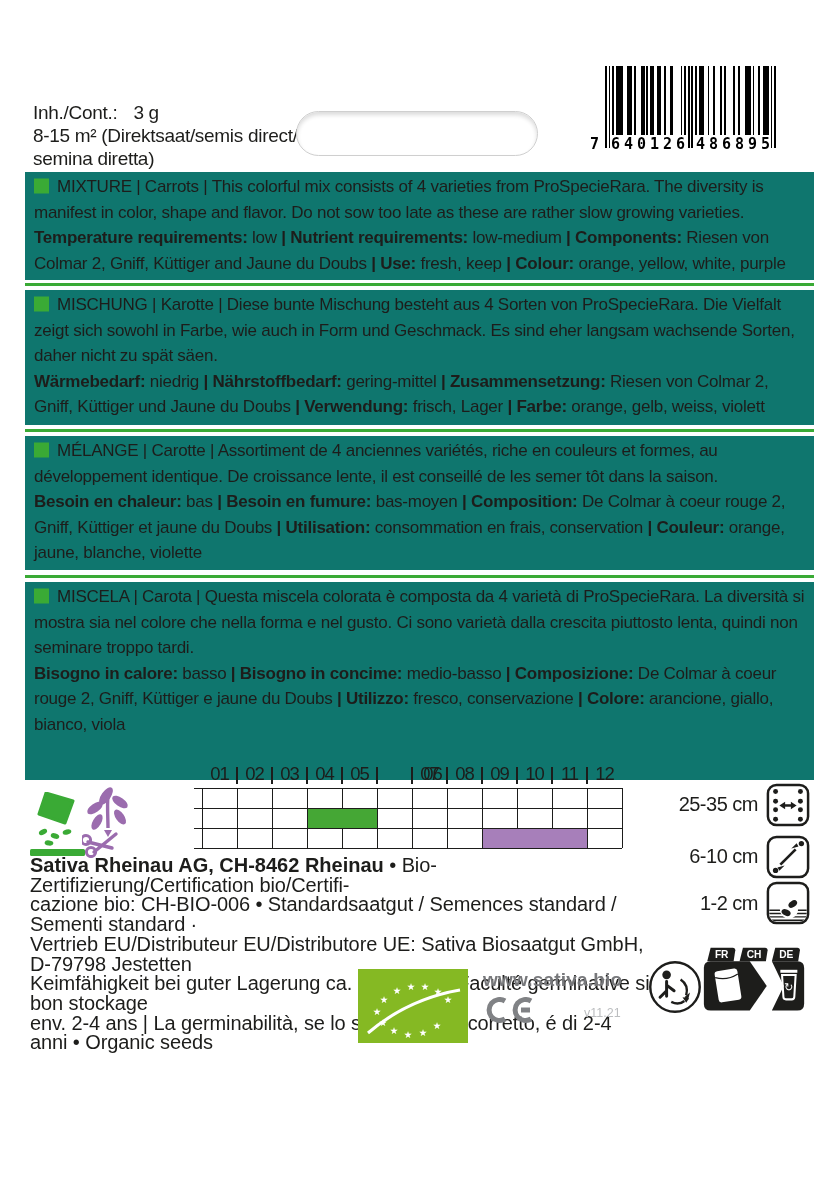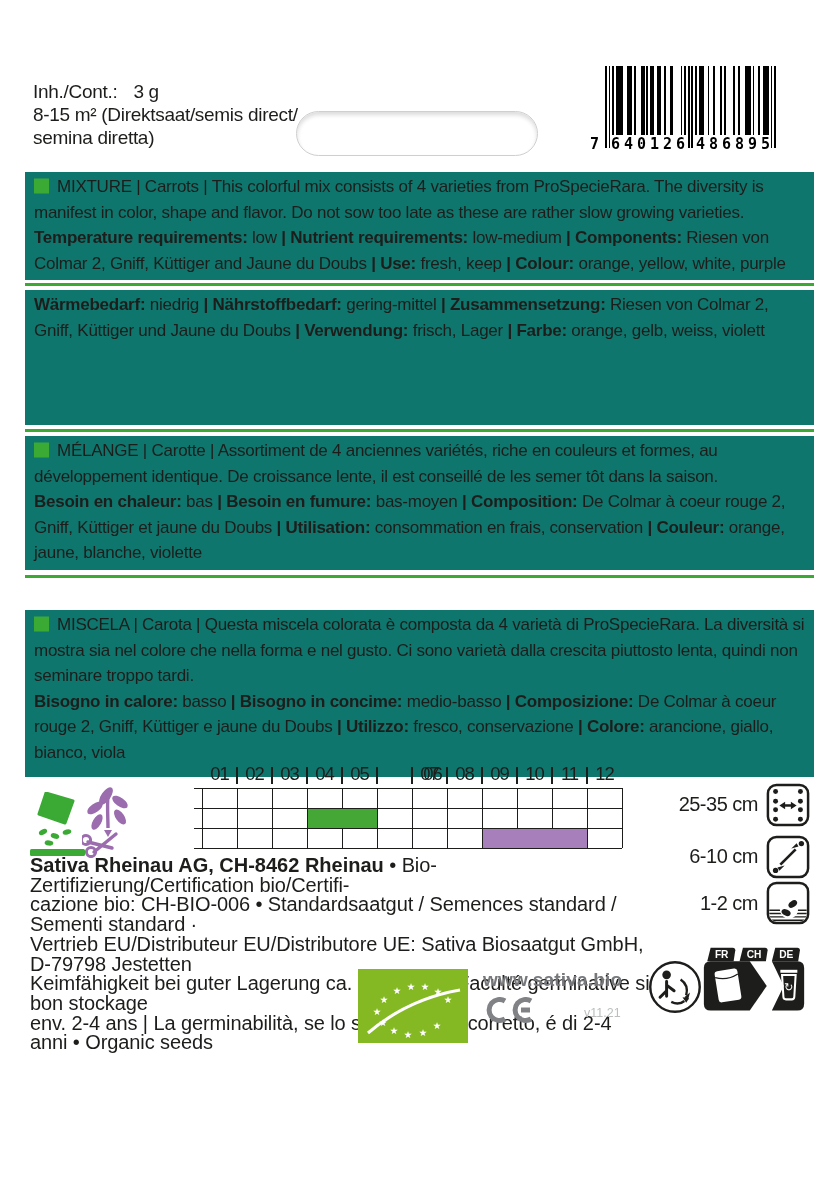--- a/index.html
+++ b/index.html
@@ -1,20 +1,20 @@
 <!DOCTYPE html>
 <html><head>
 <meta charset="utf-8">
 <style>
   html,body{margin:0;padding:0;background:#fff;}
   #page{position:relative;width:839px;height:1200px;background:#fff;overflow:hidden;
         font-family:"Liberation Sans",sans-serif;color:#1d1d1b;}
   .abs{position:absolute;}
   
-  #contents{left:33px;top:80px;font-size:19px;line-height:23px;letter-spacing:-0.3px;}
+  #contents{left:33px;top:101px;font-size:19px;line-height:23px;letter-spacing:-0.3px;}
   #contents .val{margin-left:16px;}
   #hang-hole{left:296px;top:111px;width:240px;height:43px;border:1.5px solid #cfcfcf;
              border-radius:23px;background:#fff;box-shadow:inset 0 3px 4px rgba(0,0,0,.14);}
   
   #barcode{left:605px;top:66px;width:171px;height:96px;}
   #barcode .bar{position:absolute;top:0;background:#000;}
   .bc-digits{position:absolute;top:69px;height:18px;display:flex;justify-content:space-between;
              font-family:"DejaVu Sans Mono",monospace;font-size:15px;font-weight:bold;color:#000;}
   
   .block{left:25px;width:789px;background:#0f766e;padding:2px 9px;box-sizing:border-box;
@@ -107,29 +107,30 @@
       <div class="bar" style="left: 169.2px; width: 1.8px; height: 82px;"></div>
     </div>
 
   <div id="blocks-host">
       <div class="abs block" style="top: 172px; height: 108px;">
         <p><span class="sq"></span><span>MIXTURE | Carrots | This colorful mix consists of 4 varieties from ProSpecieRara. The diversity is manifest in color, shape and flavor. Do not sow too late as these are rather slow growing varieties.</span></p>
         <p><strong>Temperature requirements:</strong> low<strong> | </strong><strong>Nutrient requirements:</strong> low-medium<strong> | </strong><strong>Components:</strong> Riesen von Colmar 2, Gniff, Küttiger and Jaune du Doubs<strong> | </strong><strong>Use:</strong> fresh, keep<strong> | </strong><strong>Colour:</strong> orange, yellow, white, purple</p>
       </div>
       <div class="abs rule" style="top: 283px;"></div>
       <div class="abs block" style="top: 290px; height: 135px;">
+        <p><span class="sq"></span><span>MISCHUNG | Karotte | Diese bunte Mischung besteht aus 4 Sorten von ProSpecieRara. Die Vielfalt zeigt sich sowohl in Farbe, wie auch in Form und Geschmack. Es sind eher langsam wachsende Sorten, daher nicht zu spät säen.</span></p>
         <p><strong>Wärmebedarf:</strong> niedrig<strong> | </strong><strong>Nährstoffbedarf:</strong> gering-mittel<strong> | </strong><strong>Zusammensetzung:</strong> Riesen von Colmar 2, Gniff, Küttiger und Jaune du Doubs<strong> | </strong><strong>Verwendung:</strong> frisch, Lager<strong> | </strong><strong>Farbe:</strong> orange, gelb, weiss, violett</p>
       </div>
       <div class="abs rule" style="top: 429px;"></div>
       <div class="abs block" style="top: 436px; height: 134px;">
         <p><span class="sq"></span><span>MÉLANGE | Carotte | Assortiment de 4 anciennes variétés, riche en couleurs et formes, au développement identique. De croissance lente, il est conseillé de les semer tôt dans la saison.</span></p>
         <p><strong>Besoin en chaleur:</strong> bas<strong> | </strong><strong>Besoin en fumure:</strong> bas-moyen<strong> | </strong><strong>Composition:</strong> De Colmar à coeur rouge 2, Gniff, Küttiger et jaune du Doubs<strong> | </strong><strong>Utilisation:</strong> consommation en frais, conservation<strong> | </strong><strong>Couleur:</strong> orange, jaune, blanche, violette</p>
       </div>
       <div class="abs rule" style="top: 575px;"></div>
-      <div class="abs block" style="top: 582px; height: 167px; margin-top: 28px;">
+      <div class="abs block" style="top: 582px; height: 198px;">
         <p><span class="sq"></span><span>MISCELA | Carota | Questa miscela colorata è composta da 4 varietà di ProSpecieRara. La diversità si mostra sia nel colore che nella forma e nel gusto. Ci sono varietà dalla crescita piuttosto lenta, quindi non seminare troppo tardi.</span></p>
         <p><strong>Bisogno in calore:</strong> basso<strong> | </strong><strong>Bisogno in concime:</strong> medio-basso<strong> | </strong><strong>Composizione:</strong> De Colmar à coeur rouge 2, Gniff, Küttiger e jaune du Doubs<strong> | </strong><strong>Utilizzo:</strong> fresco, conservazione<strong> | </strong><strong>Colore:</strong> arancione, giallo, bianco, viola</p>
       </div>
     </div>
 
   <svg class="abs" style="left:30px;top:792px;" width="56" height="64" viewBox="0 0 56 64">
     <polygon points="16,1 43,9 35,31 9,22" fill="#3aaa35" stroke="#3aaa35" stroke-width="3" stroke-linejoin="round"></polygon>
     <ellipse cx="13" cy="40" rx="4.4" ry="2.6" fill="#3aaa35" transform="rotate(-28 13 40)"></ellipse>
     <ellipse cx="25" cy="44" rx="4.4" ry="2.6" fill="#3aaa35" transform="rotate(18 25 44)"></ellipse>
     <ellipse cx="37" cy="40" rx="4.4" ry="2.6" fill="#3aaa35" transform="rotate(-15 37 40)"></ellipse>

